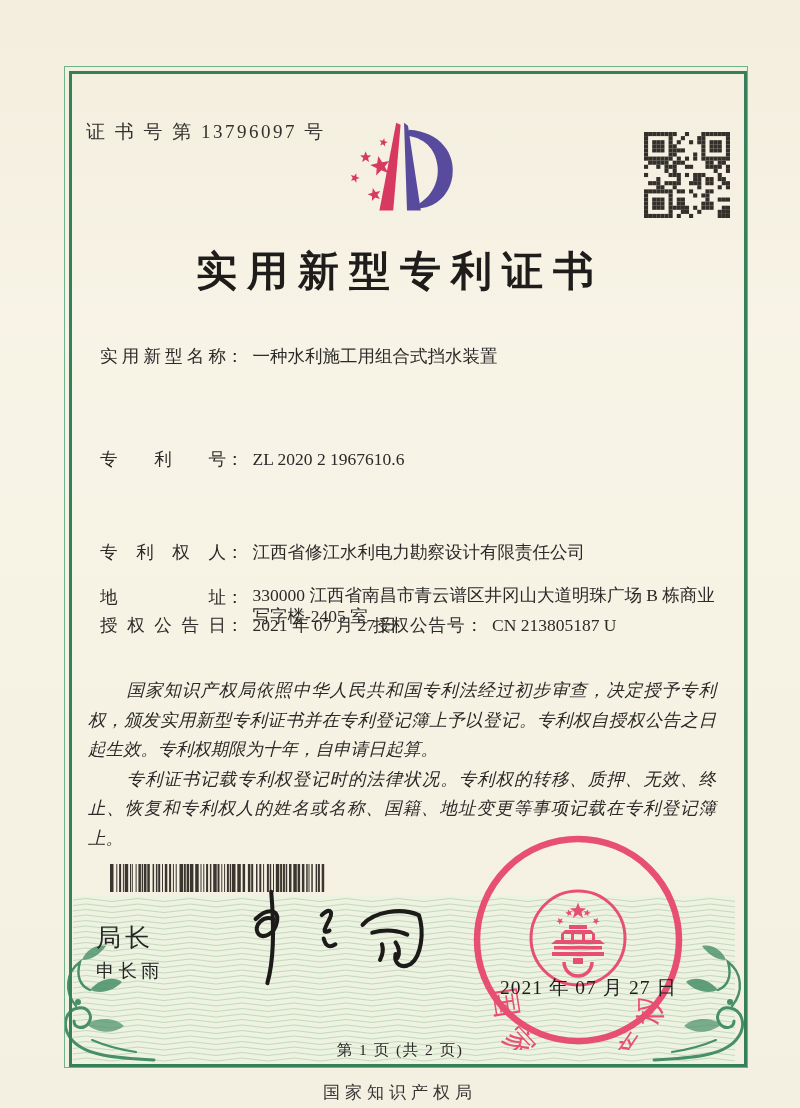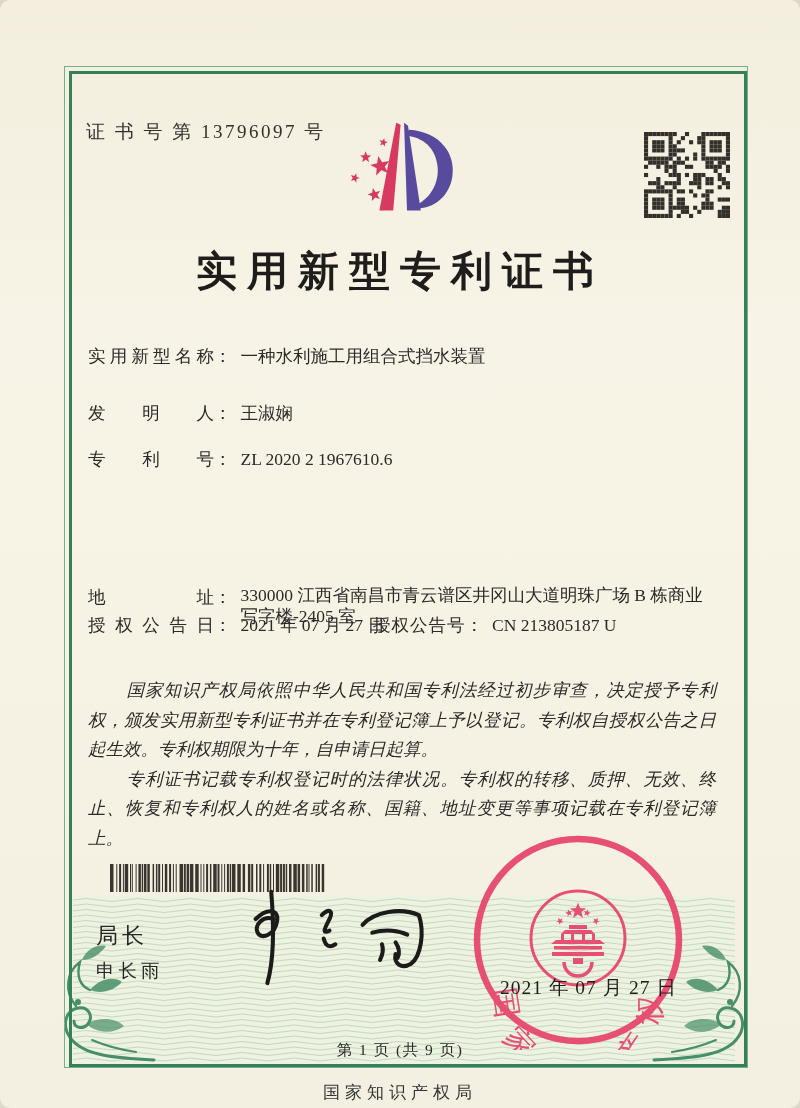--- a/index.html
+++ b/index.html
@@ -1,50 +1,50 @@
 <!DOCTYPE html>
 <html><head>
 <meta charset="utf-8">
 <style>
   html,body{margin:0;padding:0;background:#ddd8ca;}
   .sheet{
     position:relative;width:800px;height:1108px;overflow:hidden;
     background:linear-gradient(180deg,#f3eedd 0%,#f7f3e6 30%,#f6f2e3 70%,#f4f0e1 100%);
-    font-family:"Liberation Serif","DejaVu Serif",serif;color:#262626;border-radius:10px;
+    font-family:"Liberation Serif","DejaVu Serif",serif;color:#262626;
   }
   
   .frame-outer{position:absolute;left:64px;top:66px;width:682px;height:1000px;border:1px solid #6fb28b;}
   .frame-inner{position:absolute;left:69px;top:71px;width:672px;height:990px;border:3px solid #35805a;}
   
   .waves{position:absolute;left:73px;top:896px;width:662px;height:167px;background:#eef2e1;}
   .flourish{position:absolute;width:100px;height:135px;}
   .fl-left{left:56px;top:932px;}
   .fl-right{left:652px;top:932px;transform:scaleX(-1);}
   .cert-no{position:absolute;left:86px;top:119px;font-size:19px;letter-spacing:2.5px;color:#33312e;}
   .logo{position:absolute;left:328px;top:110px;width:158px;height:128px;}
   .qr{position:absolute;left:644px;top:132px;width:86px;height:86px;}
   .title{position:absolute;left:0;top:244px;width:100%;margin:0;text-align:center;
          font-size:41px;font-weight:600;letter-spacing:10px;color:#1e1d1b;}
   
   .row{position:absolute;left:88px;font-size:17.5px;white-space:nowrap;color:#2b2a28;}
-  .row .lbl{display:inline-block;width:126px;text-align:justify;text-align-last:justify;}
+  .row .lbl{display:inline-block;width:126px;text-align:justify;text-align-last:justify;margin-left:12px;}
   .row .col{display:inline-block;}
   .row .val{padding-left:9px;}
   .r1{top:344px}.r2{top:401px}.r3{top:447px}.r4{top:493px}.r5{top:540px}
   .row-addr{top:585px;white-space:normal;}
   .row-addr .lbl,.row-addr .col{vertical-align:top;}
   .row-addr .val{display:inline-block;width:468px;line-height:21px;vertical-align:top;}
   .r7{top:613px}
   .g2{position:absolute;left:285px;top:0;}
   .g2 .lbl2{display:inline-block;letter-spacing:1px;}
   .paras{position:absolute;left:88px;top:676px;width:628px;font-size:17.5px;line-height:29.5px;
          text-align:justify;color:#2b2a28;}
   .paras p{margin:0;text-indent:2.2em;font-style:italic;}
   .barcode{position:absolute;left:110px;top:864px;width:222px;height:28px;z-index:5;}
-  .signer-title{position:absolute;left:96px;top:921px;font-size:22px;letter-spacing:4px;z-index:6;}
+  .signer-title{position:absolute;left:96px;top:921px;font-size:25px;letter-spacing:4px;z-index:6;}
   .signer-name{position:absolute;left:96px;top:958px;font-size:18.5px;letter-spacing:4px;z-index:6;}
   .signature{position:absolute;left:228px;top:886px;width:205px;height:102px;z-index:6;}
   .seal{position:absolute;left:468px;top:830px;width:220px;height:220px;z-index:6;opacity:.93;}
   .seal-date{position:absolute;left:500px;top:974px;font-size:19.5px;letter-spacing:1px;color:#1f1e1c;z-index:7;}
   .page-info{position:absolute;left:0;top:1040px;width:100%;text-align:center;font-size:15.5px;
              letter-spacing:1.5px;z-index:6;color:#2b2a28;}
   .back-note{position:absolute;left:0;top:1081px;width:100%;text-align:center;font-size:17px;
              letter-spacing:5px;color:#333;}
   svg{display:block;}
 </style>
@@ -354,25 +354,25 @@
         <rect x="76" y="80" width="4" height="4"></rect>
         <rect x="80" y="80" width="4" height="4"></rect>
       </g>
     </svg>
 
   <h1 class="title">实用新型专利证书</h1>
 
   <div class="row r1">
     <span class="lbl">实用新型名称</span><span class="col">：</span><span class="val">一种水利施工用组合式挡水装置</span>
   </div>
-  <div class="row r2">
-    <span class="lbl">发明人</span><span class="col">：</span><span class="val">王淑娴</span>
-  </div>
   <div class="row r3">
     <span class="lbl">专利号</span><span class="col">：</span><span class="val">ZL 2020 2 1967610.6</span>
+  </div>
+  <div class="row r5">
+    <span class="lbl">专利权人</span><span class="col">：</span><span class="val">江西省修江水利电力勘察设计有限责任公司</span>
   </div>
   <div class="row row-addr">
     <span class="lbl">地址</span><span class="col">：</span><span class="val">330000 江西省南昌市青云谱区井冈山大道明珠广场 B 栋商业写字楼-2405 室</span>
   </div>
   <div class="row r7">
     <span class="lbl">授权公告日</span><span class="col">：</span><span class="val">2021 年 07 月 27 日</span>
     <span class="g2">
       <span class="lbl2">授权公告号</span><span class="col">：</span><span class="val">CN 213805187 U</span>
     </span>
   </div>
@@ -486,15 +486,15 @@
         <path d="M-22 2 h44 l5 4 h-54 z"></path>
         <rect x="-24" y="8" width="48" height="3.5"></rect>
         <rect x="-26" y="14" width="52" height="4"></rect>
         <rect x="-5" y="20" width="10" height="6"></rect>
       </g>
       <path d="M-14 24 a14 14 0 0 0 28 0" fill="none" stroke="#e8436c" stroke-width="3.5"></path>
     </g>
   </svg>
   <div class="seal-date">2021 年 07 月 27 日</div>
 
-  <div class="page-info">第 1 页 (共 9 页)</div>
+  <div class="page-info">第 1 页 (共 2 页)</div>
   <div class="back-note">国家知识产权局</div>
 </div>
 
 </body></html>

